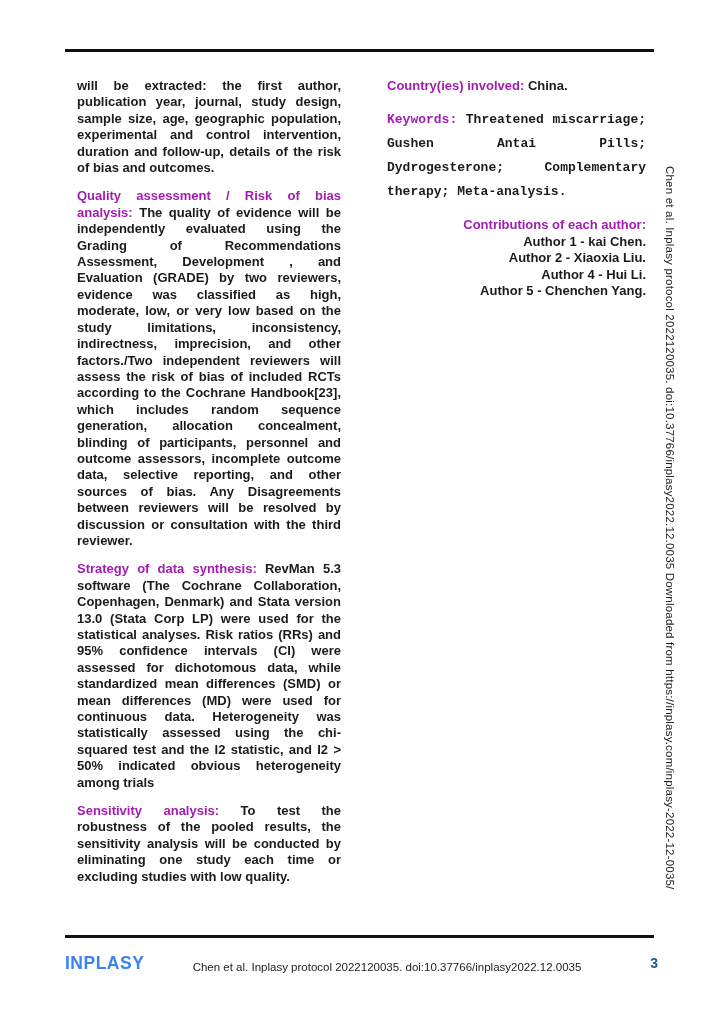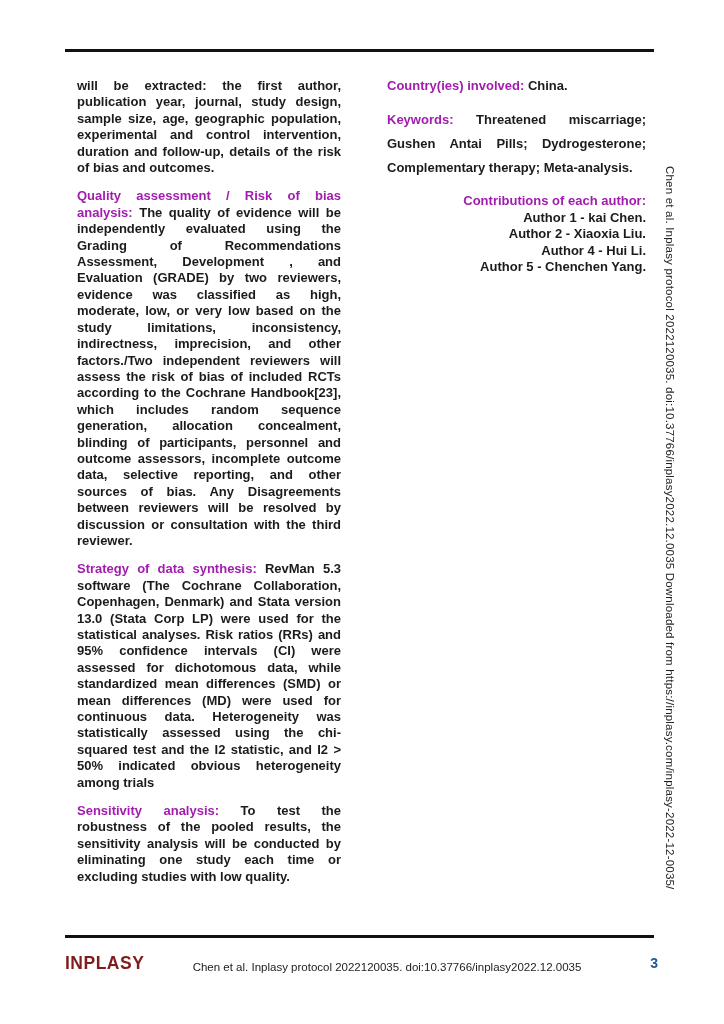--- a/index.html
+++ b/index.html
@@ -32,21 +32,21 @@
     text-align: justify;
   }
   .col-left  { left: 65px;  width: 288px; }
   .col-right { left: 375px; width: 283px; }
 
   .col p { margin: 12px; }
   .col p + p { margin-top: 12px; }
 
   .h { color: #a21caf; }
 
-  .keywords-para { line-height: 24px; margin-top: 14px !important; }
+  .keywords-para { line-height: 24px; margin-top: 14px !important; font-family: Liberation Mono, monospace; }
   .contrib-para  { margin-top: 13px !important; }
   .author-line { display: block; text-align: right; }
 
   .sidebar-vertical {
     position: absolute;
     top: 166px;
     left: 664px;
     height: 840px;
     writing-mode: vertical-rl;
     text-orientation: mixed;
@@ -57,21 +57,21 @@
     white-space: nowrap;
   }
 
   .footer-logo {
     position: absolute;
     left: 65px;
     top: 953px;
     font-size: 17.5px;
     font-weight: 700;
     letter-spacing: 0.5px;
-    color: #7f1d1d;
+    color: #3b82f6;
   }
   .footer-citation {
     position: absolute;
     left: 140px;
     right: 90px;
     top: 961px;
     text-align: center;
     font-size: 11.5px;
     font-weight: 400;
     color: #222222;

